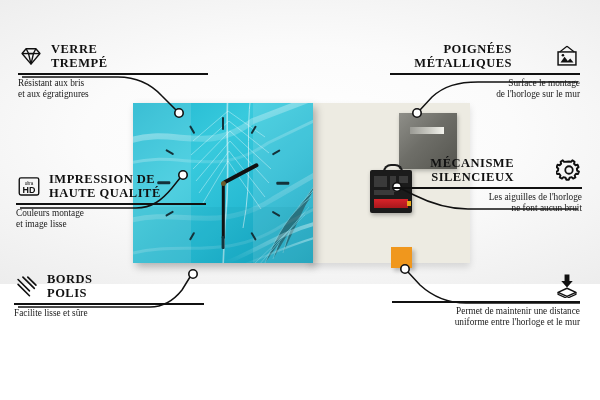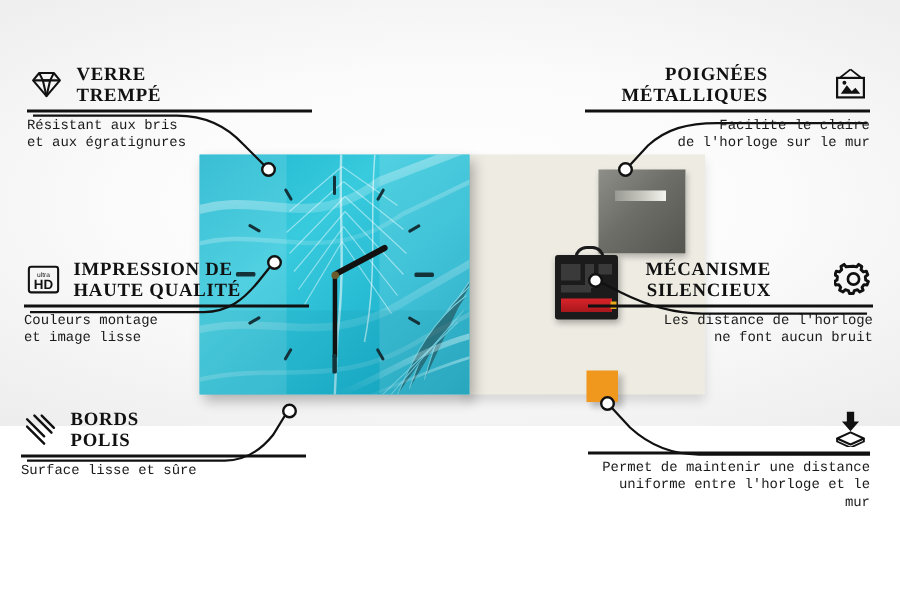--- a/index.html
+++ b/index.html
@@ -17,21 +17,21 @@
   .feat-head{display:flex;align-items:center;gap:7px;}
   .feat-head.right{flex-direction:row-reverse;justify-content:flex-start;gap:42px;}
   .feat-title{
     font-family:"Liberation Serif",serif;
     font-weight:bold;font-size:12.5px;letter-spacing:.5px;
     color:#111;line-height:1.12;text-transform:uppercase;
   }
   .right .feat-title{text-align:right;}
   .feat-rule{height:1.6px;background:#111;margin:3px 0 3px 0;width:100%;}
   .feat-desc{
-    font-family:Liberation Mono, monospace;
+    font-family:Liberation Serif, serif;
     font-size:9.3px;color:#1a1a1a;line-height:1.28;
   }
   .right .feat-desc{text-align:right;}
   .ico{width:26px;height:26px;flex:0 0 26px;display:block;}
   .ico svg{display:block;width:26px;height:26px;}
 
   
   #product{position:absolute;left:133px;top:103px;width:337px;height:160px;}
   #panel-right{
     position:absolute;left:176px;top:0;width:161px;height:160px;
@@ -274,62 +274,62 @@
         </g>
           </svg>
       </span>
       <span class="feat-title">
         <span>BORDS</span><br>
         <span>POLIS</span>
       </span>
     </div>
     <div class="feat-rule"></div>
     <div class="feat-desc">
-      <span>Surface lisse et sûre</span>
+      <span>Facilite lisse et sûre</span>
     </div>
   </div>
 
   <div class="feature right" style="left:390px;top:42px;">
     <div class="feat-head right">
       <span class="ico">
         <svg viewBox="0 0 32 32">
           <rect x="5" y="11" width="22" height="16" fill="none" stroke="#111" stroke-width="1.8"></rect>
           <path d="M16 4 L7 11 M16 4 L25 11" fill="none" stroke="#111" stroke-width="1.5"></path>
           <path d="M8 24 L13 17 L17 22 L20 19 L24 24 Z" fill="#111"></path>
           <circle cx="11" cy="15" r="1.6" fill="#111"></circle>
         </svg>
       </span>
       <span class="feat-title">
         <span>POIGNÉES</span><br>
         <span>MÉTALLIQUES</span>
       </span>
     </div>
     <div class="feat-rule"></div>
     <div class="feat-desc">
-      <span>Facilite le claire</span><br>
+      <span>Surface le montage</span><br>
       <span>de l'horloge sur le mur</span>
     </div>
   </div>
 
-  <div class="feature right" style="left:392px;top:172px;">
+  <div class="feature right" style="left:392px;top:156px;">
     <div class="feat-head right">
       <span class="ico">
         <svg viewBox="0 0 32 32">
           <path fill="none" stroke="#111" stroke-width="2.4" stroke-linejoin="round" d="M16 5.5 l2.6 .5 1.6-2 2.6 1.8 -.6 2.5 1.9 1.9 2.5-.6 1.1 2.9 -2 1.6 .3 2.7 2.2 1.2 -1.1 2.9 -2.5-.3 -1.6 2.2 .9 2.4 -2.8 1.4 -1.8-1.8 -2.6 .7 -.9 2.4 -3.1 0 -.9-2.4 -2.6-.7 -1.8 1.8 -2.8-1.4 .9-2.4 -1.6-2.2 -2.5 .3 -1.1-2.9 2.2-1.2 .3-2.7 -2-1.6 1.1-2.9 2.5 .6 1.9-1.9 -.6-2.5 2.6-1.8 1.6 2 z"></path>
           <circle cx="16" cy="16" r="4.6" fill="none" stroke="#111" stroke-width="2.2"></circle>
         </svg>
       </span>
       <span class="feat-title">
         <span>MÉCANISME</span><br>
         <span>SILENCIEUX</span>
       </span>
     </div>
     <div class="feat-rule"></div>
     <div class="feat-desc">
-      <span>Les distance de l'horloge</span><br>
+      <span>Les aiguilles de l'horloge</span><br>
       <span>ne font aucun bruit</span>
     </div>
   </div>
 
   <div class="feature right" style="left:392px;top:272px;width:188px;">
     <div class="feat-head right">
       <span class="ico">
         <svg viewBox="0 0 32 32">
           <path fill="#111" d="M13 3 h6 v8 h4 l-7 8 -7-8 h4 z"></path>
           <path fill="none" stroke="#111" stroke-width="1.7" stroke-linejoin="round" d="M16 20 L5 25 L16 30 L27 25 Z"></path>

